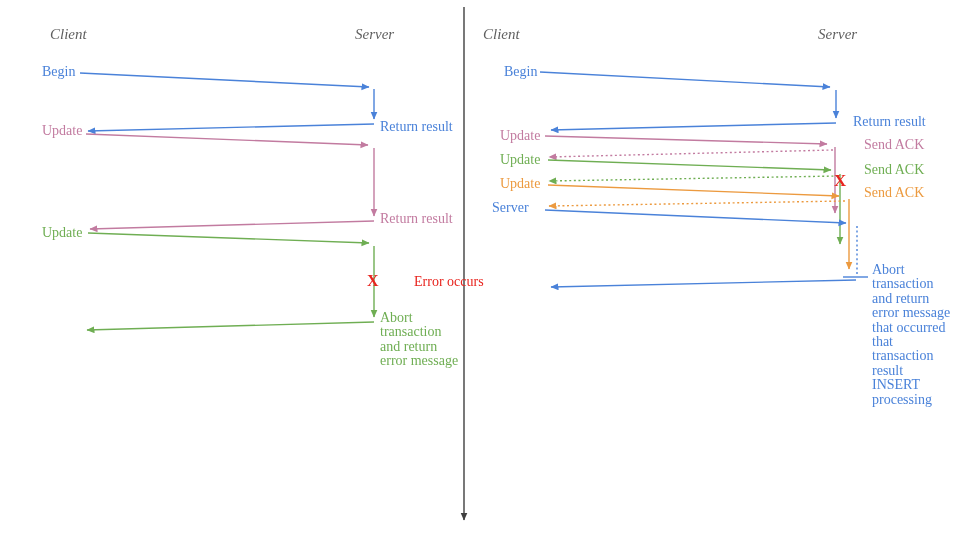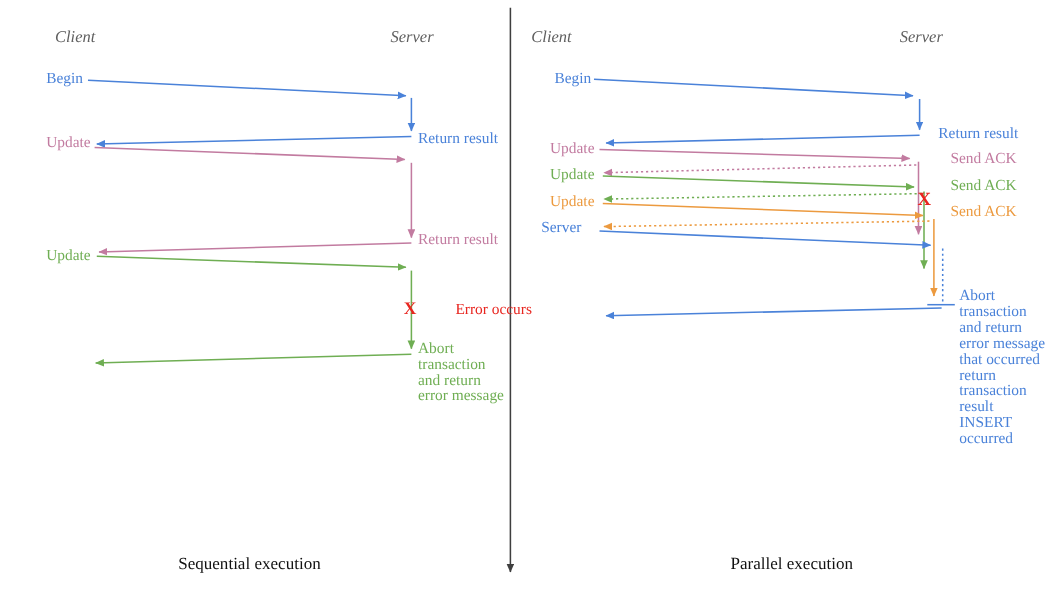--- a/index.html
+++ b/index.html
@@ -98,21 +98,20 @@
   <div class="x-mark" style="left:367px;top:273px;">X</div>
   <div class="lbl c-red" style="left:382px;top:274px;">Error occurs</div>
 
   <div class="lbl c-green multiline" style="left:380px;top:311px;">
     <div>Abort</div>
     <div>transaction</div>
     <div>and return</div>
     <div>error message</div>
   </div>
 
-  <div class="lbl cap" style="left:162px;top:504px;">Sequential execution</div>
 
   <div class="lbl hdr" style="left:483px;top:26px;">Client</div>
   <div class="lbl hdr" style="left:818px;top:26px;">Server</div>
 
   <div class="lbl c-blue" style="left:504px;top:64px;">Begin</div>
   <div class="lbl c-blue" style="left:853px;top:114px;">Return result</div>
   <div class="lbl c-pink" style="left:500px;top:128px;">Update</div>
   <div class="lbl c-pink" style="left:864px;top:137px;">Send ACK</div>
   <div class="lbl c-green" style="left:500px;top:152px;">Update</div>
   <div class="lbl c-green" style="left:864px;top:162px;">Send ACK</div>
@@ -121,24 +120,23 @@
   <div class="lbl c-blue" style="left:492px;top:200px;">Server</div>
 
   <div class="x-mark" style="left:834px;top:172px;font-size:17px;">X</div>
 
   <div class="lbl c-blue multiline" style="left:872px;top:263px;">
     <div>Abort</div>
     <div>transaction</div>
     <div>and return</div>
     <div>error message</div>
     <div>that occurred</div>
-    <div>return</div>
+    <div>that</div>
     <div>transaction</div>
     <div>result</div>
     <div>INSERT</div>
-    <div>occurred</div>
+    <div>processing</div>
   </div>
 
-  <div class="lbl cap" style="left:664px;top:504px;">Parallel execution</div>
 
   <div class="lbl c-axis" style="left:450px;top:525px;margin-top:40px;">Time</div>
 
 </div>
 
 </body></html>

